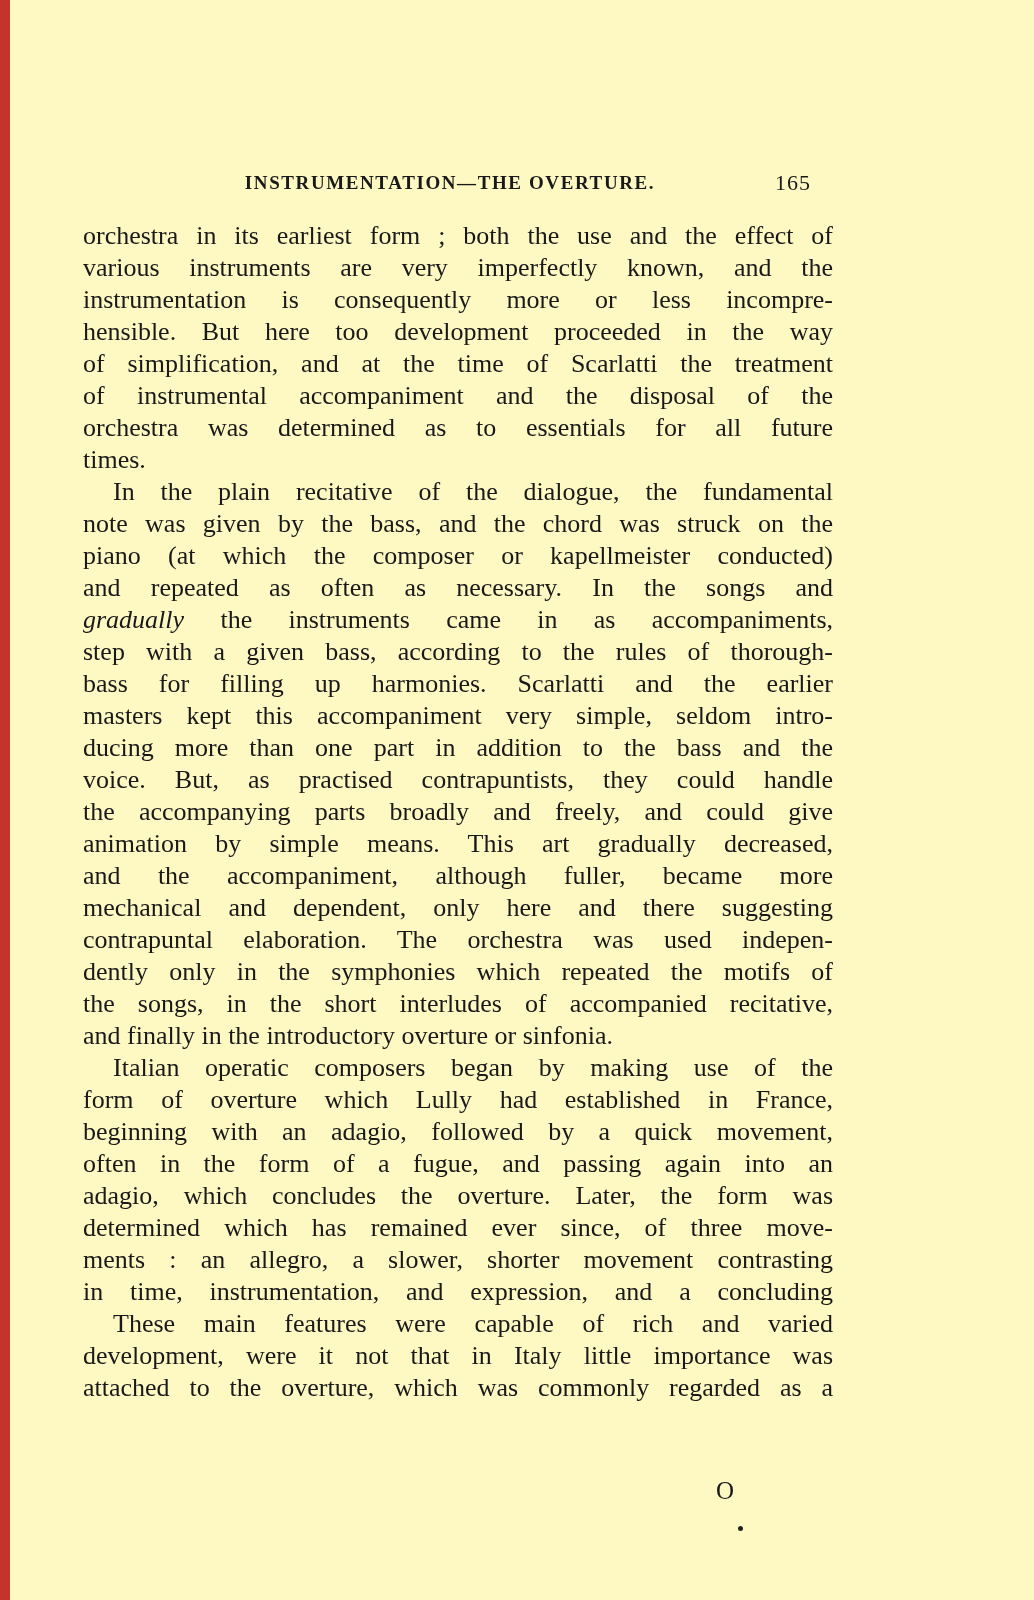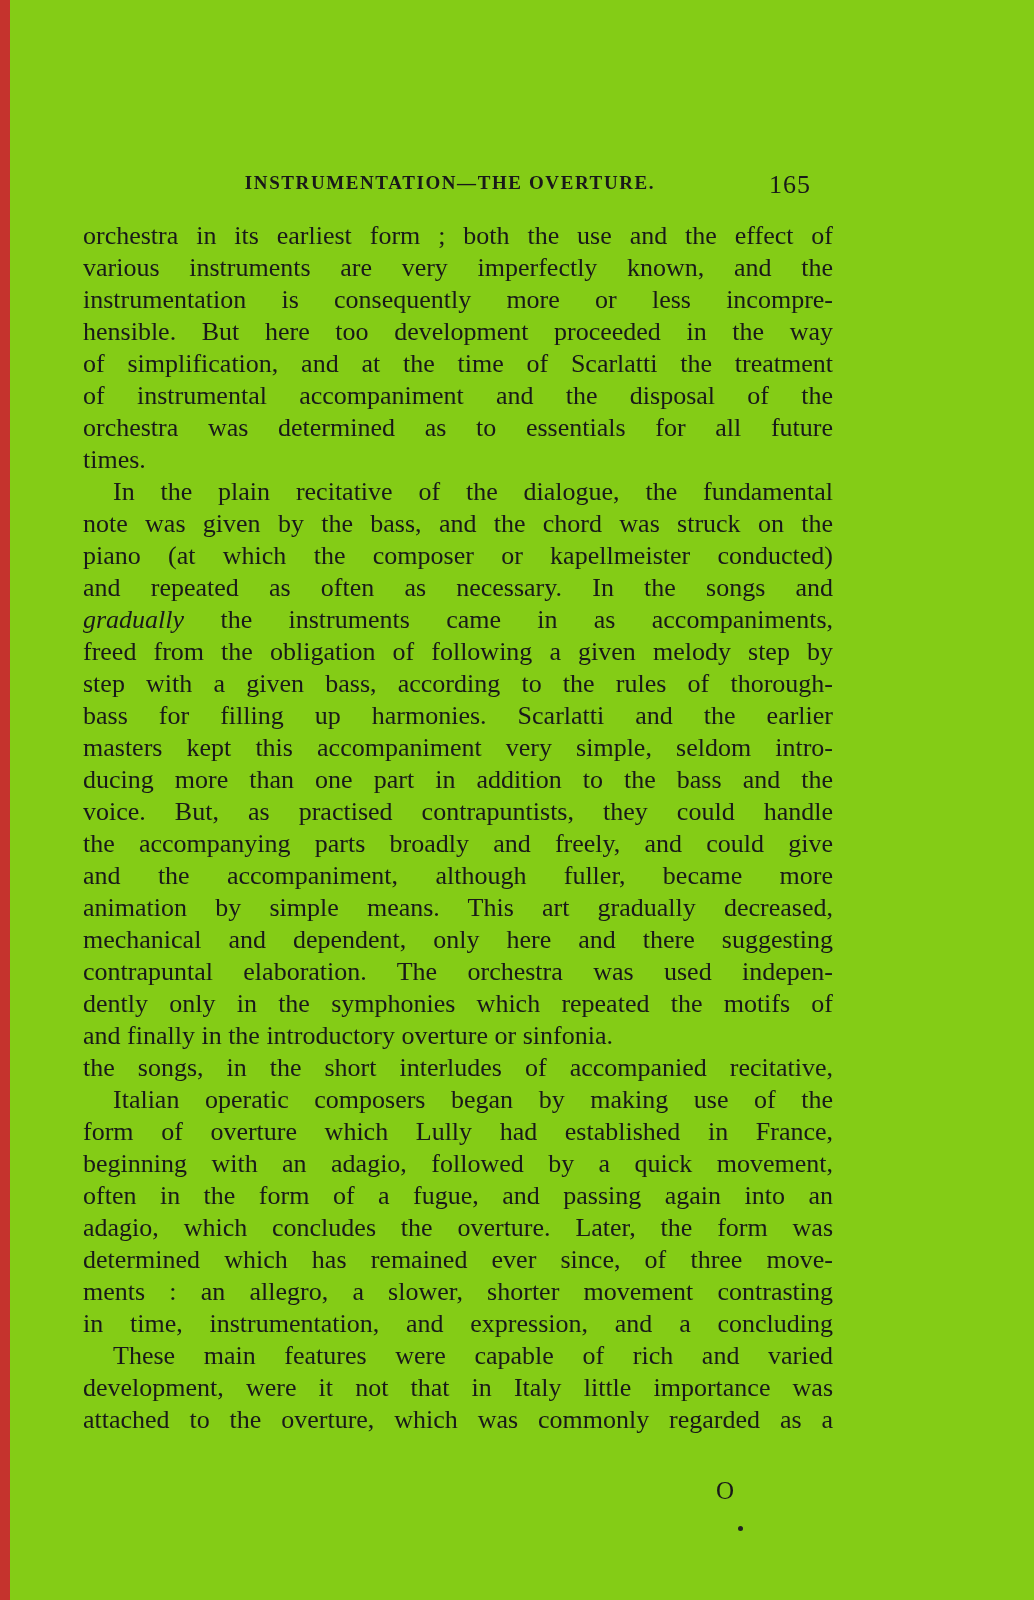--- a/index.html
+++ b/index.html
@@ -31,21 +31,21 @@
     left: 0; right: 0; top: 0;
     text-align: center;
     font-size: 19px;
     font-weight: bold;
     letter-spacing: 1.6px;
     white-space: nowrap;
   }
   #page-number {
     position: absolute;
     right: 14px; top: -2px;
-    font-size: 26px;
+    font-size: 22px;
     letter-spacing: 1px;
     margin-left: 12px;
   }
   
   #body-text {
     position: absolute;
     left: 83px; top: 220px;
     width: 750px;
   }
   .line {
@@ -75,21 +75,21 @@
     position: absolute;
     left: 738px; top: 1526px;
     width: 5px; height: 5px;
     border-radius: 50%;
     background: #222222;
   }
 </style>
 </head>
 <body>
 
-<div id="scan-page" style="background: #84cc16; color: rgb(25, 25, 25);">
+<div id="scan-page" style="background: #fef9c3; color: rgb(25, 25, 25);">
 
   <div id="edge-strip" style="background: rgb(197, 51, 45); width: 10px;"></div>
 
   <div id="running-header">
     <div id="header-title">INSTRUMENTATION—THE OVERTURE.</div>
     <div id="page-number">165</div>
   </div>
 
   <div id="body-text">
       <div class="line">orchestra in its earliest form ; both the use and the effect of</div>
@@ -98,34 +98,33 @@
       <div class="line">hensible.  But here too development proceeded in the way</div>
       <div class="line">of simplification, and at the time of Scarlatti the treatment</div>
       <div class="line">of instrumental accompaniment and the disposal of the</div>
       <div class="line">orchestra was determined as to essentials for all future</div>
       <div class="line flush">times.</div>
       <div class="line indent">In the plain recitative of the dialogue, the fundamental</div>
       <div class="line">note was given by the bass, and the chord was struck on the</div>
       <div class="line">piano (at which the composer or kapellmeister conducted)</div>
       <div class="line">and repeated as often as necessary.  In the songs and</div>
       <div class="line"><span class="it">gradually</span><span> the instruments came in as accompaniments,</span></div>
-      <div class="line">freed from the obligation of following a given melody step by</div>
       <div class="line">step with a given bass, according to the rules of thorough-</div>
       <div class="line">bass for filling up harmonies.  Scarlatti and the earlier</div>
       <div class="line">masters kept this accompaniment very simple, seldom intro-</div>
       <div class="line">ducing more than one part in addition to the bass and the</div>
       <div class="line">voice.  But, as practised contrapuntists, they could handle</div>
       <div class="line">the accompanying parts broadly and freely, and could give</div>
+      <div class="line">animation by simple means.  This art gradually decreased,</div>
       <div class="line">and the accompaniment, although fuller, became more</div>
-      <div class="line">animation by simple means.  This art gradually decreased,</div>
       <div class="line">mechanical and dependent, only here and there suggesting</div>
       <div class="line">contrapuntal elaboration.  The orchestra was used indepen-</div>
       <div class="line">dently only in the symphonies which repeated the motifs of</div>
+      <div class="line">the songs, in the short interludes of accompanied recitative,</div>
       <div class="line flush">and finally in the introductory overture or sinfonia.</div>
-      <div class="line">the songs, in the short interludes of accompanied recitative,</div>
       <div class="line indent">Italian operatic composers began by making use of the</div>
       <div class="line">form of overture which Lully had established in France,</div>
       <div class="line">beginning with an adagio, followed by a quick movement,</div>
       <div class="line">often in the form of a fugue, and passing again into an</div>
       <div class="line">adagio, which concludes the overture.  Later, the form was</div>
       <div class="line">determined which has remained ever since, of three move-</div>
       <div class="line">ments : an allegro, a slower, shorter movement contrasting</div>
       <div class="line">in time, instrumentation, and expression, and a concluding</div>
       <div class="line indent">These main features were capable of rich and varied</div>
       <div class="line">development, were it not that in Italy little importance was</div>

